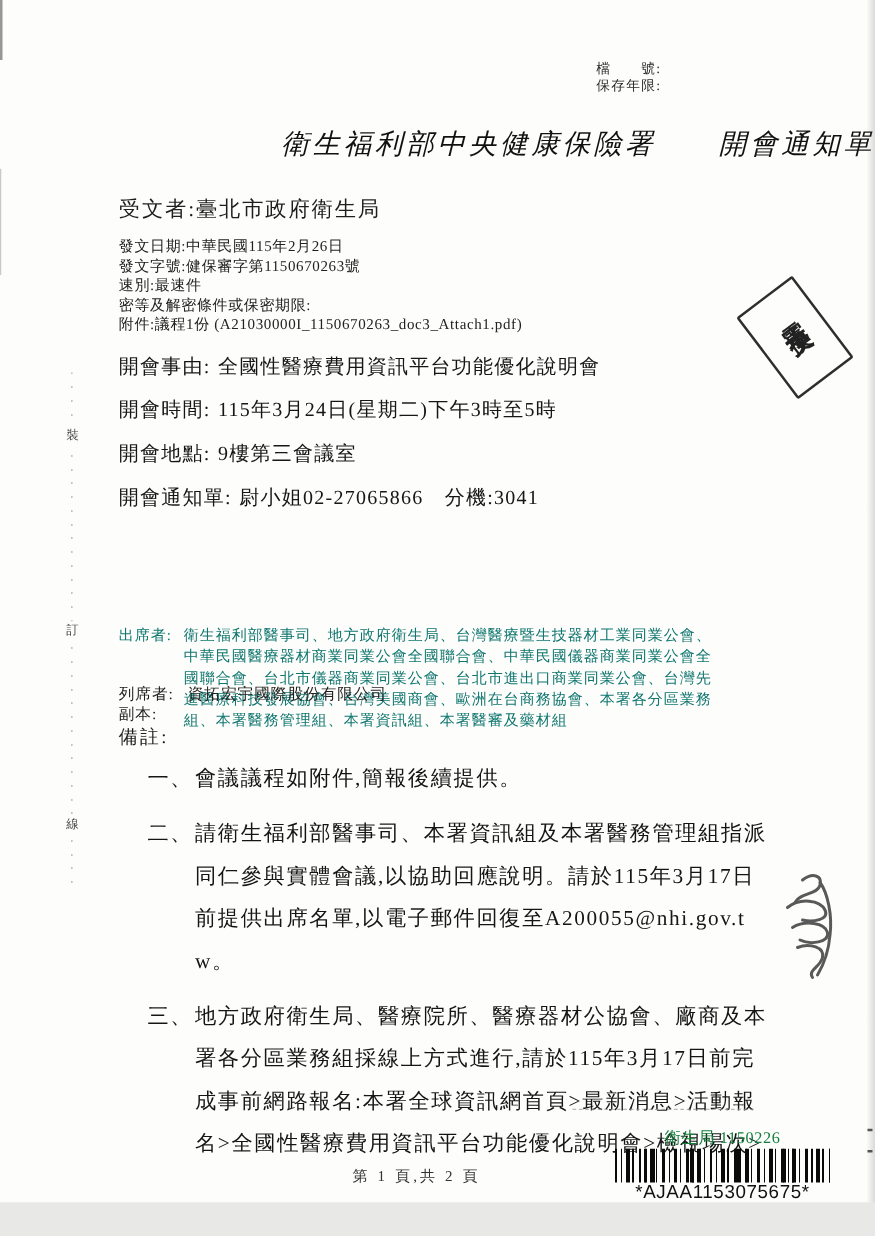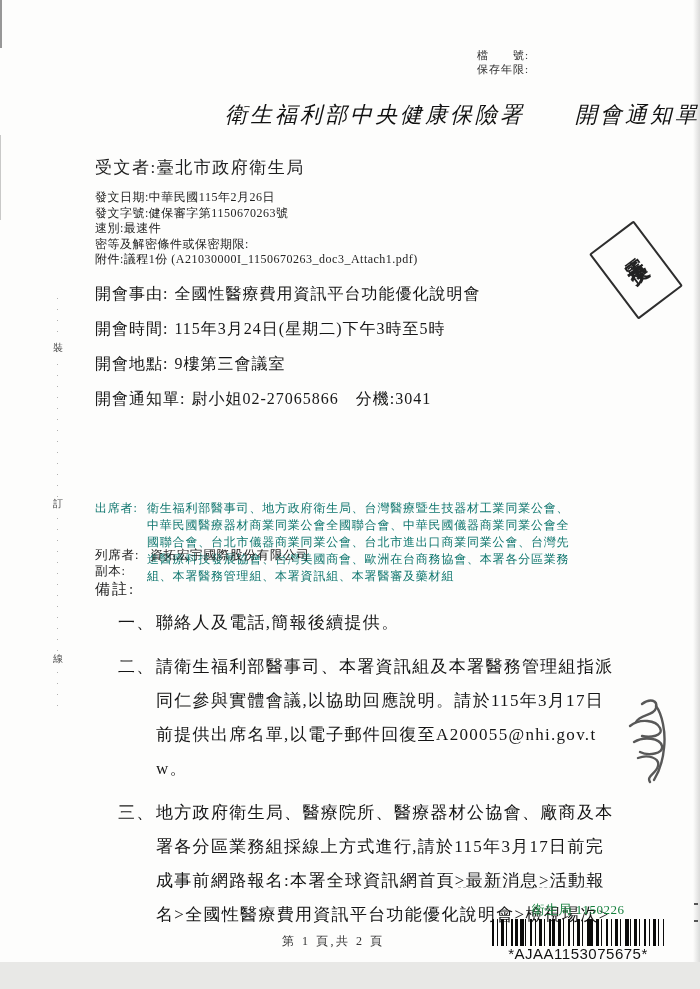--- a/index.html
+++ b/index.html
@@ -114,21 +114,21 @@
       <span class="txt">衛生福利部醫事司、地方政府衛生局、台灣醫療暨生技器材工業同業公會、中華民國醫療器材商業同業公會全國聯合會、中華民國儀器商業同業公會全國聯合會、台北市儀器商業同業公會、台北市進出口商業同業公會、台灣先進醫療科技發展協會、台灣美國商會、歐洲在台商務協會、本署各分區業務組、本署醫務管理組、本署資訊組、本署醫審及藥材組</span>
     </div>
   </div>
   <div class="abs observers"><span>列席者:</span><span class="txt">資拓宏宇國際股份有限公司</span></div>
   <div class="abs cc-line">副本:</div>
 
   <div class="abs remarks-label">備註:</div>
   <div class="abs remarks">
     <div class="remark-item">
       <span class="num">一、</span>
-      <span class="txt">聯絡人及電話,簡報後續提供。</span>
+      <span class="txt">會議議程如附件,簡報後續提供。</span>
     </div>
     <div class="remark-item">
       <span class="num">二、</span>
       <span class="txt">請衛生福利部醫事司、本署資訊組及本署醫務管理組指派同仁參與實體會議,以協助回應說明。請於115年3月17日前提供出席名單,以電子郵件回復至A200055@nhi.gov.tw。</span>
     </div>
     <div class="remark-item">
       <span class="num">三、</span>
       <span class="txt">地方政府衛生局、醫療院所、醫療器材公協會、廠商及本署各分區業務組採線上方式進行,請於115年3月17日前完成事前網路報名:本署全球資訊網首頁&gt;最新消息&gt;活動報名&gt;全國性醫療費用資訊平台功能優化說明會&gt;檢視場次&gt;</span>
     </div>
   </div>

